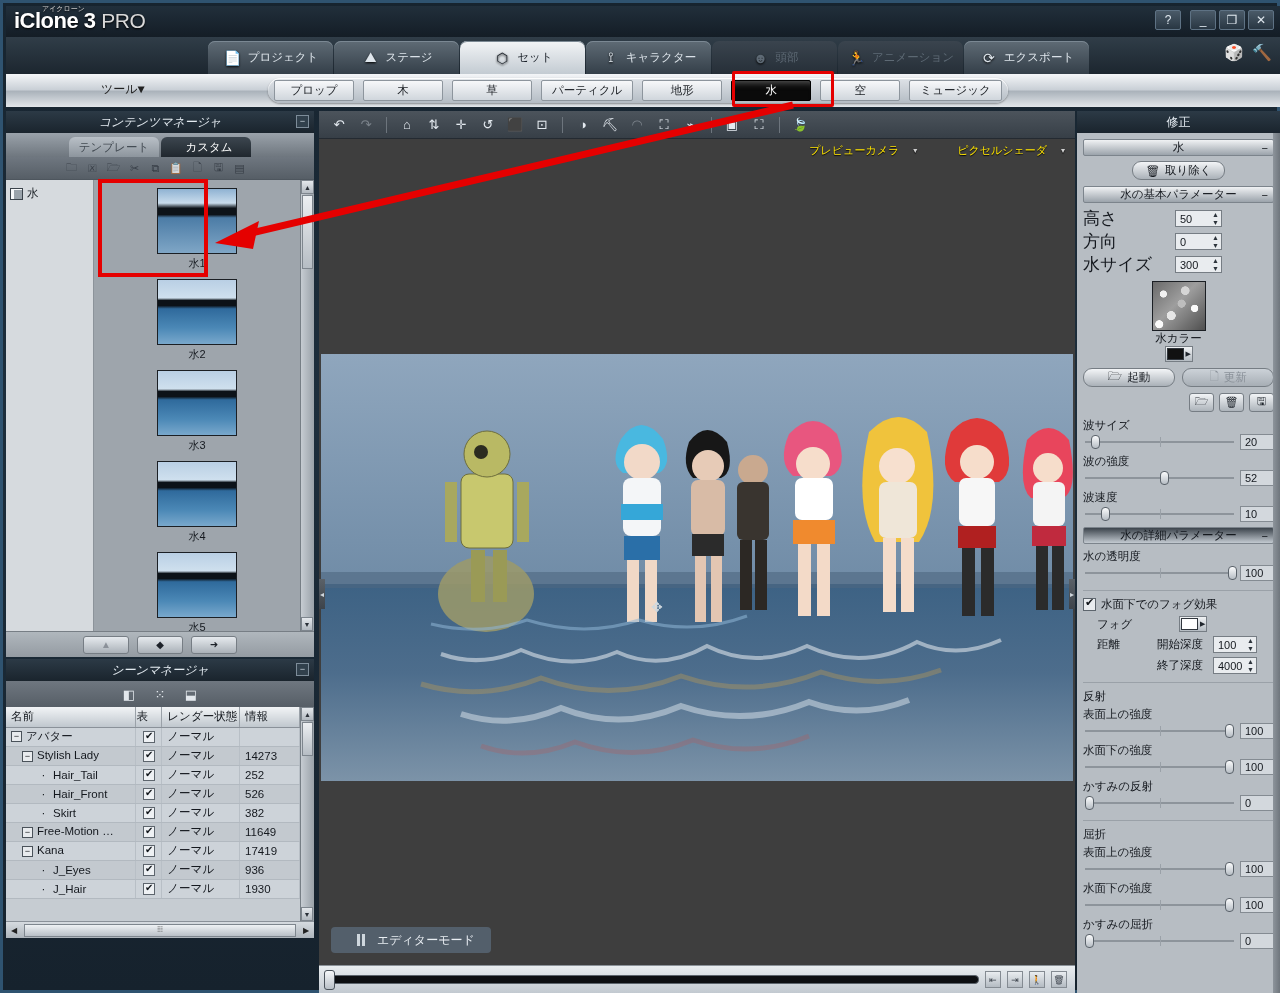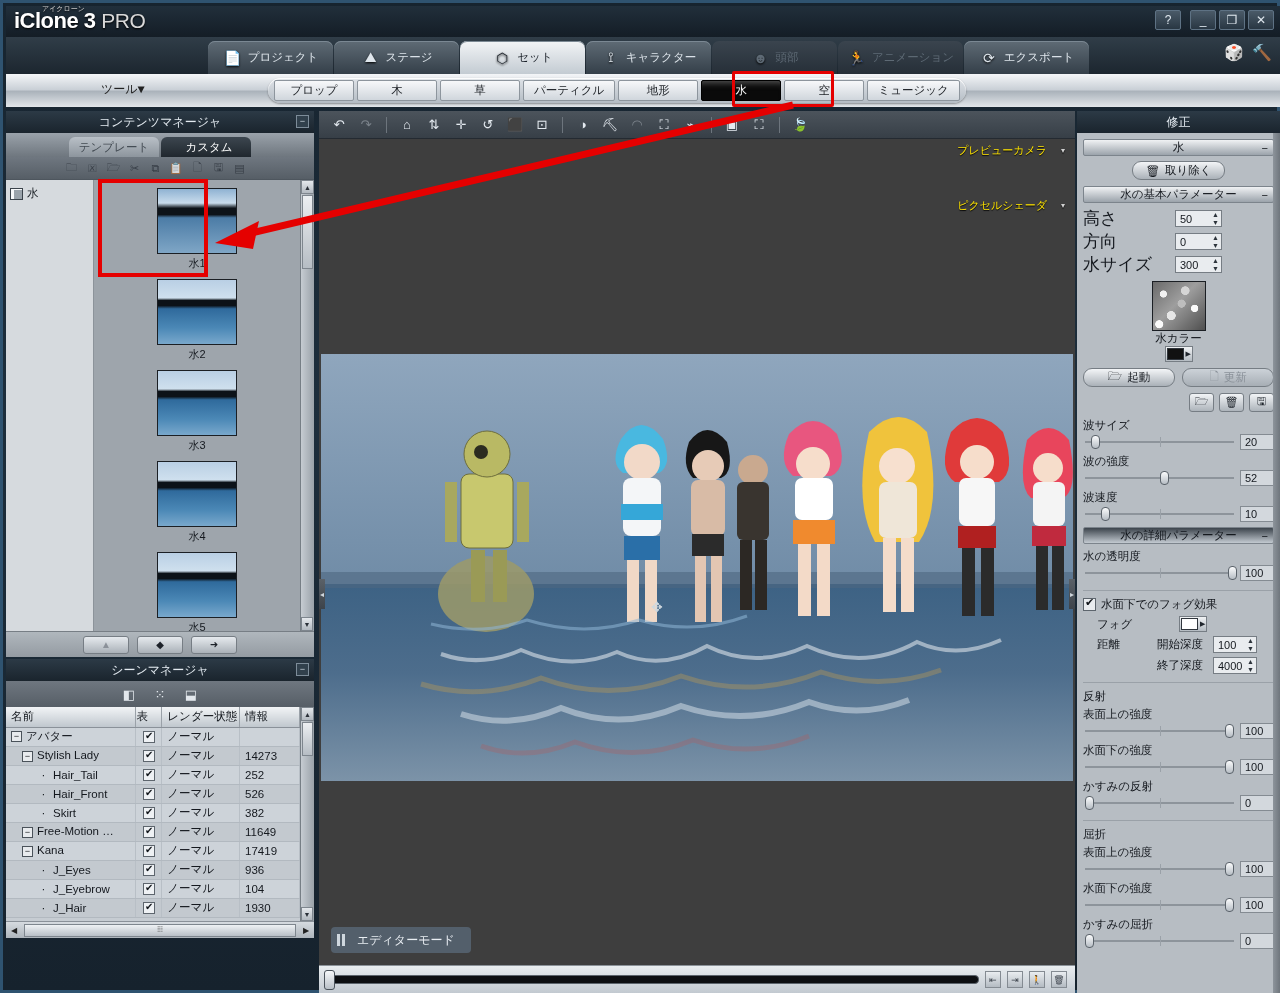--- a/index.html
+++ b/index.html
@@ -76,21 +76,21 @@
     position:absolute; left:3px; top:71px; width:1274px; height:33px;
     background:linear-gradient(180deg,#f4f6f8 0%,#c9cfd6 48%,#aab2ba 52%,#e2e6ea 100%);
     font-family:Liberation Mono, monospace;
   }
   .toolsmenu{
     position:absolute; left:95px; top:7px; color:#222; font-size:12px; cursor:pointer;
   }
   .subtabs{
     position:absolute; left:262px; top:4px; height:25px; display:flex;
     background:linear-gradient(180deg,#dfe3e8,#b4bcc4);
-    border-radius:13px; padding:2px 6px; gap:3px;
+    border-radius:13px; padding:2px 6px; gap:9px;
     box-shadow:inset 0 1px 1px #fff, 0 1px 2px rgba(0,0,0,.35);
   }
   .subtab{
     min-width:80px; height:21px; padding:0 10px;
     background:linear-gradient(180deg,#f7f8fa 0%,#d0d6dc 100%);
     border:1px solid #8d959d; border-radius:2px;
     display:flex; align-items:center; justify-content:center;
     color:#1b1f24; font-size:11.5px; cursor:pointer;
   }
   .subtab.active{
@@ -103,21 +103,21 @@
   .highlight-box{
     position:absolute; left:729px; top:68px; width:102px; height:36px;
     border:3px solid #e50000; border-radius:2px; pointer-events:none; z-index:40;
   }
 
   
   .leftcol{ position:absolute; left:3px; top:108px; width:308px; height:882px; }
   .panel-header{
     height:22px; background:linear-gradient(180deg,#2c3a46 0%,#1a242d 100%);
     display:flex; align-items:center; justify-content:center;
-    color:#e3eaf0; font-size:12px; position:relative;
+    color:#e3eaf0; font-size:12px; position:relative;font-style:italic;
   }
   .panel-header .collapse{
     position:absolute; right:5px; top:4px; width:13px; height:13px;
     border:1px solid #7d8c99; background:#31404c; color:#cfd9e2;
     font-size:9px; line-height:11px; text-align:center; cursor:pointer;
   }
   .cm-tabs{
     height:24px; background:linear-gradient(180deg,#9aa2aa 0%,#6e767e 100%);
     display:flex; align-items:flex-end; justify-content:center; gap:2px; padding-bottom:0;
   }
@@ -252,26 +252,26 @@
   .vp-stage{
     height:826px; background:#3e3e3e; position:relative; overflow:hidden;
   }
   .scene{
     position:absolute; left:2px; top:215px; width:752px; height:427px;
     background:linear-gradient(180deg,#6f86a0 0%,#86a0ba 24%,#5b7fa3 30%,#3f5f80 36%,#2e4a66 48%,#43607c 62%,#5c7691 78%,#7d93a9 100%);
     overflow:hidden;
   }
   .vp-overlay-right{
     position:absolute; right:10px; top:4px; display:flex; gap:40px;
-    color:#ffe400; font-size:11px; text-shadow:0 1px 1px #000; z-index:10;flex-direction:column;
+    color:#ffe400; font-size:11px; text-shadow:0 1px 1px #000; z-index:10;
   }
   .ov-item{ display:flex; align-items:center; gap:14px; cursor:pointer;}
   .ov-caret{ color:#cfcfcf; font-size:8px; }
   .editor-mode{
-    position:absolute; left:12px; bottom:12px; height:26px; padding:0 16px 0 6px;
+    position:absolute; left:12px; bottom:12px; height:26px; padding:0 16px 0 26px;
     background:rgba(90,105,120,.78); border-radius:4px;
     display:flex; align-items:center; gap:12px;
     color:#e9eef3; font-size:12px; z-index:10;
   }
   .pausebars{ display:inline-flex; gap:2px;}
   .pausebars i{ display:block; width:3px; height:12px; background:#cfd7de; }
   .vp-lgrip,.vp-rgrip{
     position:absolute; width:6px; height:30px; top:440px;
     background:linear-gradient(180deg,#5a6168,#3d434a); color:#cfd6dd;
     font-size:8px; display:flex;align-items:center;justify-content:center; cursor:pointer;
@@ -597,26 +597,20 @@
               <td class="tcell-state">ノーマル</td>
               <td class="tcell-info">17419</td>
             </tr>
             <tr>
               <td class="tcell-name" style="padding-left:32px;"><span class="bullet">·</span><span>J_Eyes</span></td>
               <td class="tcell-chk"><span class="chk"></span></td>
               <td class="tcell-state">ノーマル</td>
               <td class="tcell-info">936</td>
             </tr>
             <tr>
-              <td class="tcell-name" style="padding-left:32px;"><span class="bullet">·</span><span>J_Eyebrow</span></td>
-              <td class="tcell-chk"><span class="chk"></span></td>
-              <td class="tcell-state">ノーマル</td>
-              <td class="tcell-info">104</td>
-            </tr>
-            <tr>
               <td class="tcell-name" style="padding-left:32px;"><span class="bullet">·</span><span>J_Hair</span></td>
               <td class="tcell-chk"><span class="chk"></span></td>
               <td class="tcell-state">ノーマル</td>
               <td class="tcell-info">1930</td>
             </tr>
           </tbody>
         </table>
         <div class="sm-vscroll">
           <div class="scroll-arrow">▲</div>
           <div class="scroll-thumbbar" style="height:34px;"></div>

